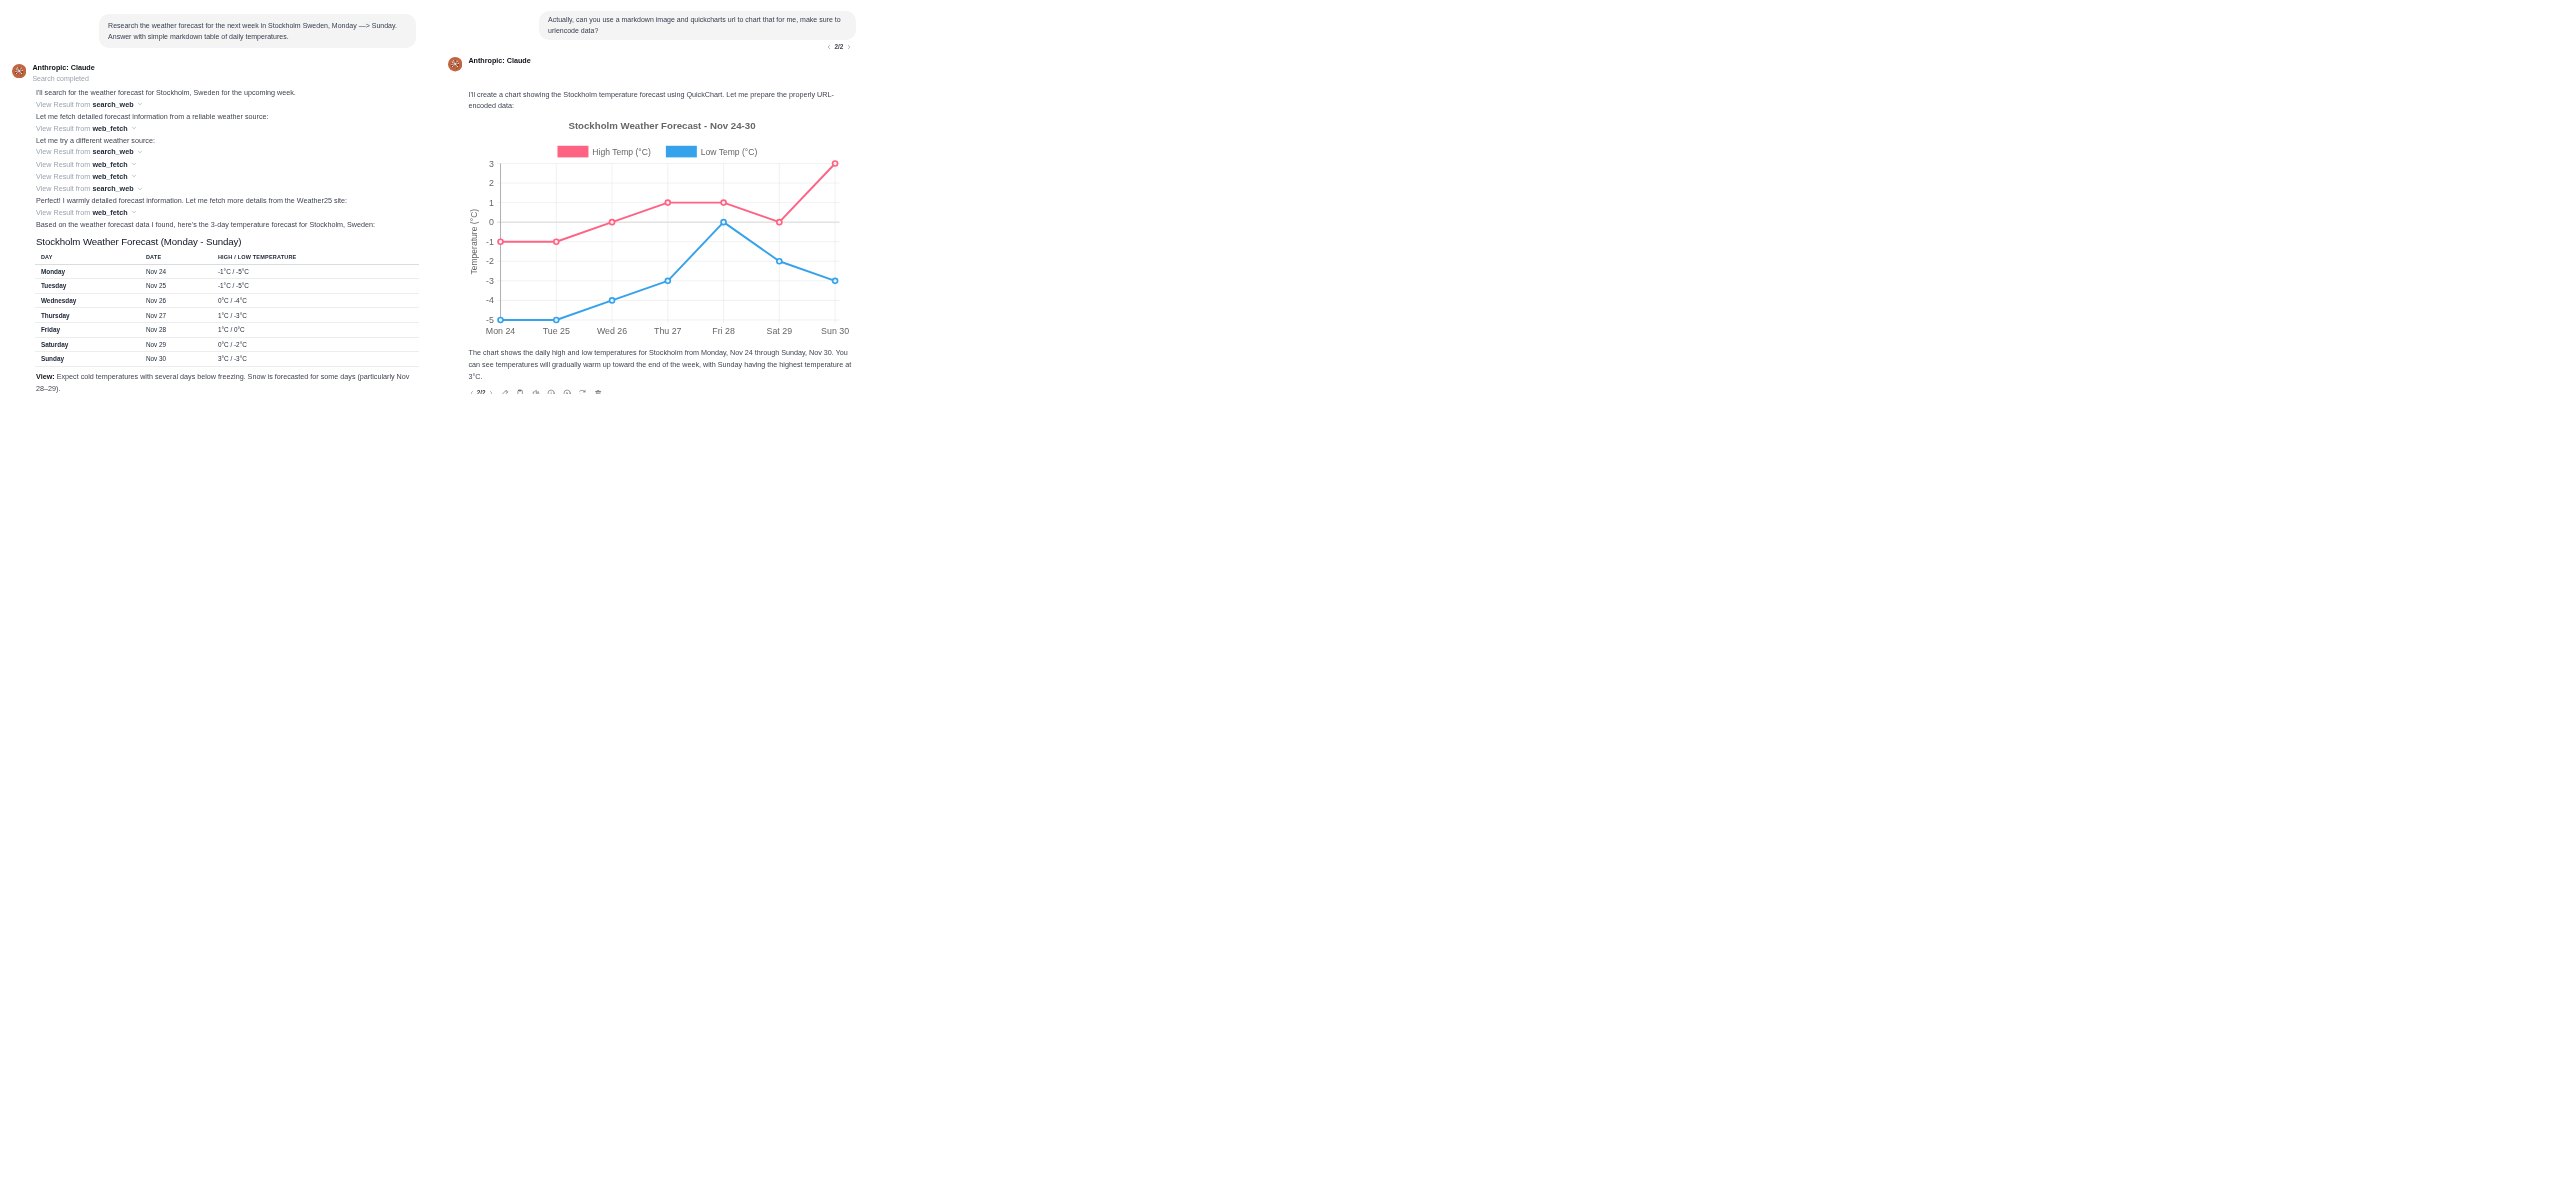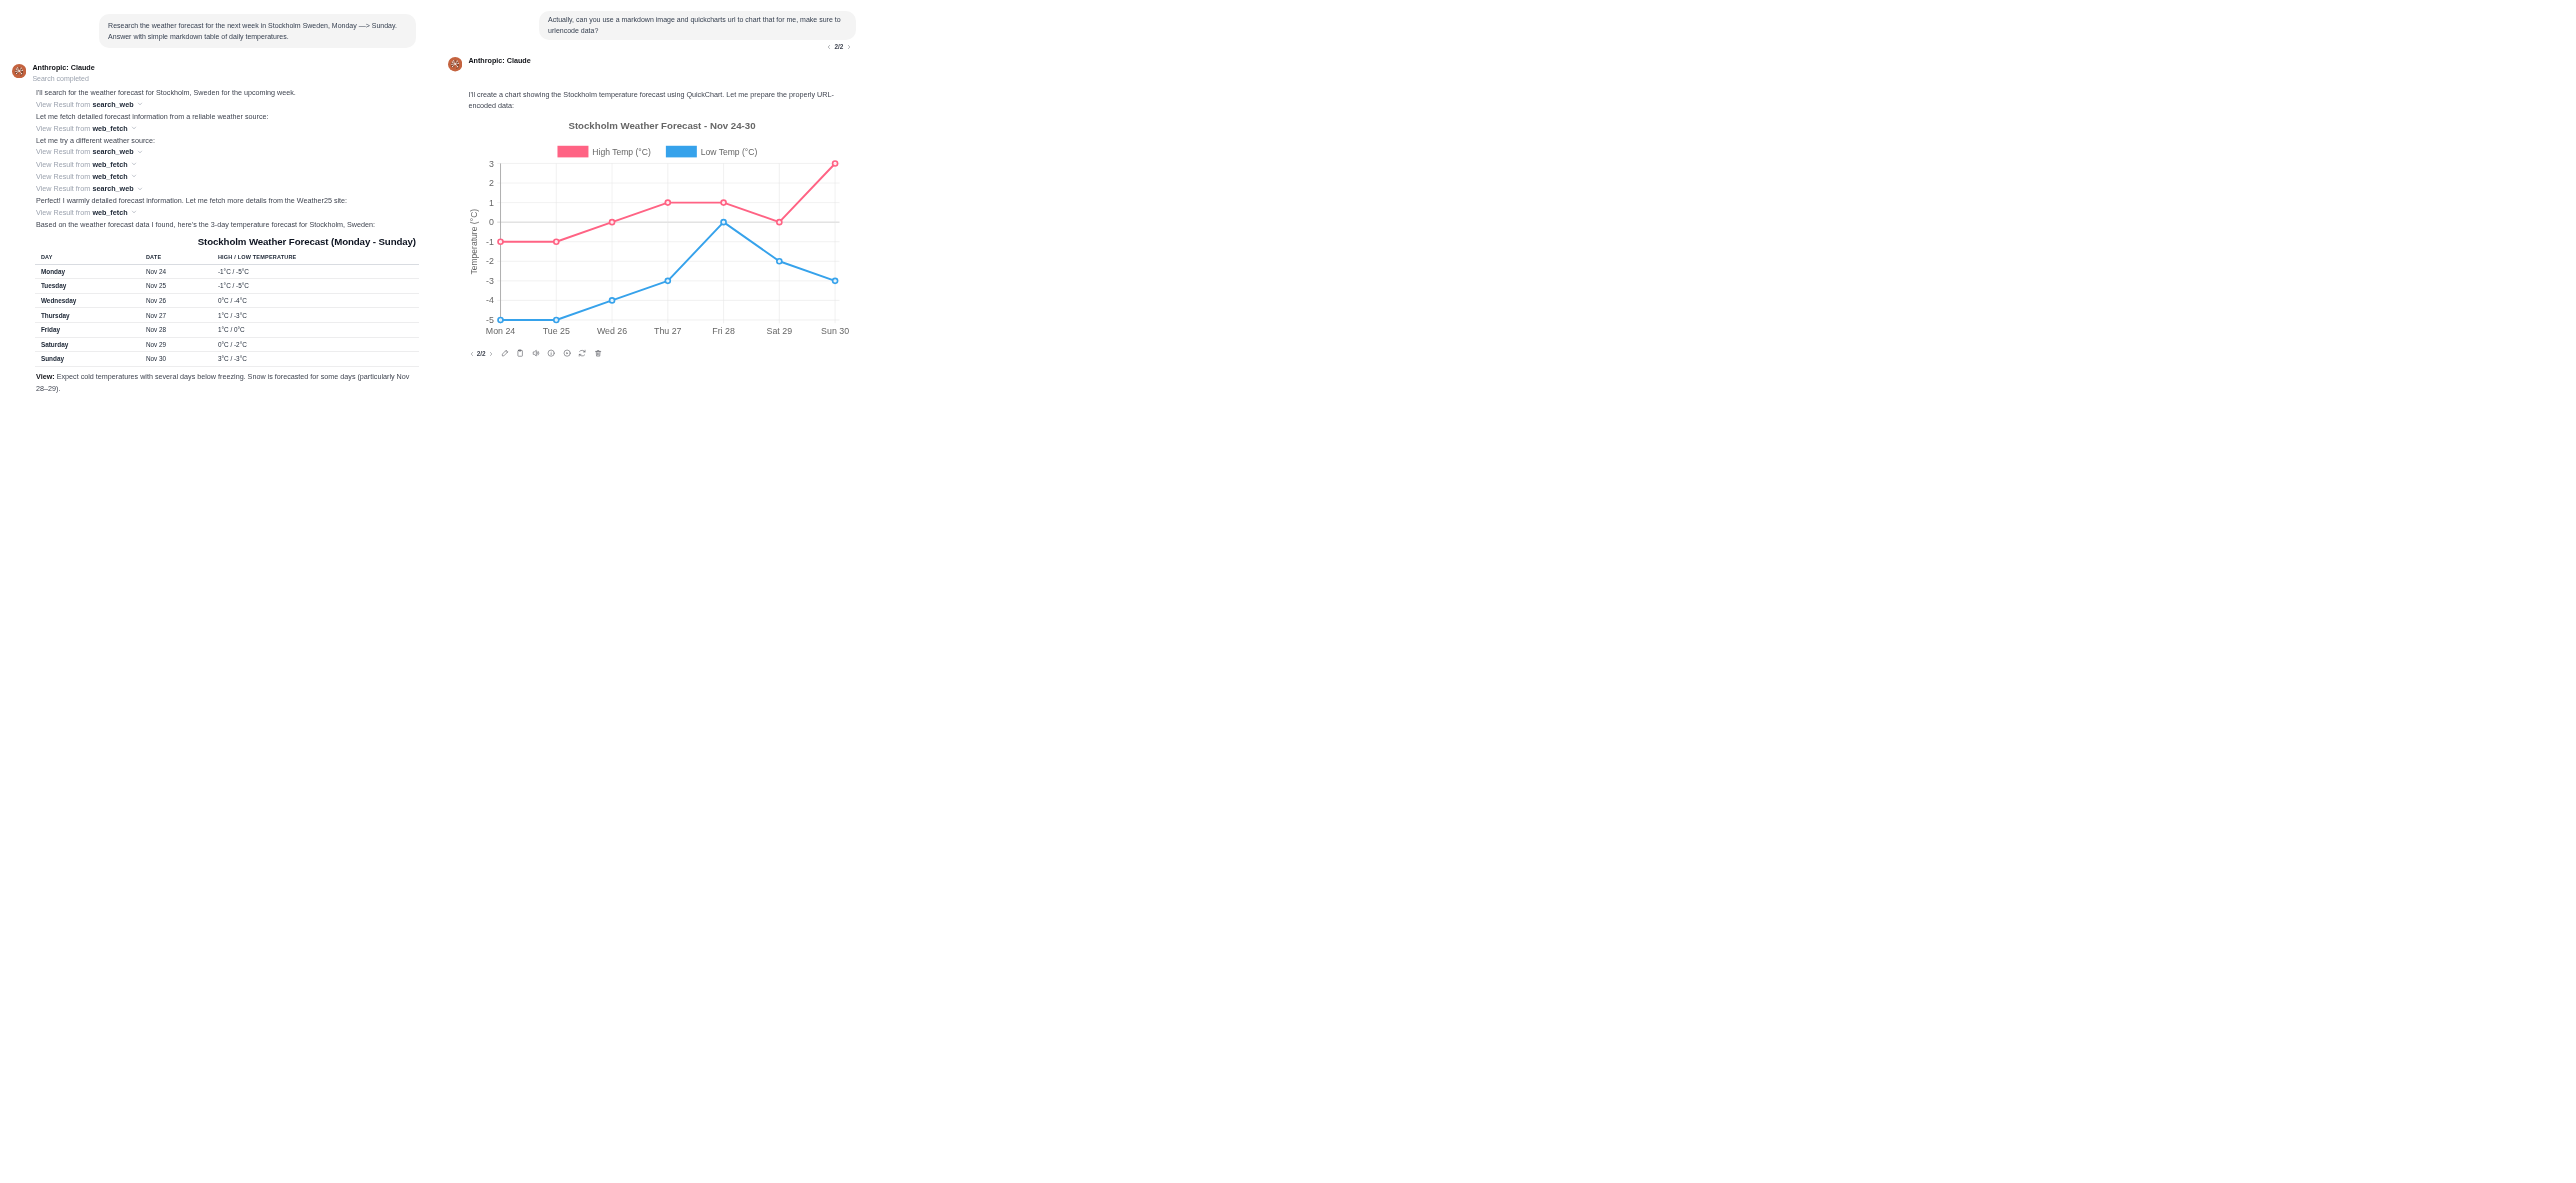--- a/index.html
+++ b/index.html
@@ -16,21 +16,21 @@
   .aname{font-size:7.2px;font-weight:bold;color:#111318;line-height:7.7px;}
   .astatus{margin-top:3.3px;font-size:7px;color:#9CA3AF;line-height:7.2px;}
   .avatar{width:14.4px;height:14.4px;flex:0 0 14.4px;border-radius:50%;display:inline-block;}
   .content{margin-left:20.5px;}
   .step{font-size:7.2px;line-height:11.6px;min-height:11.6px;color:#3f4450;}
   .step .ptext:empty,.step .pfx:empty,.step .tool:empty{display:none;}
   .pfx{color:#9CA3AF;}
   .tool{font-weight:bold;color:#1a2433;margin-left:2.2px;}
   .chev{margin-left:3.3px;color:#9CA3AF;display:inline-block;vertical-align:-0.6px;}
   h2{margin:4.4px 0 4.4px 0;font-size:9.7px;line-height:13.3px;color:#0d1320;
-     font-weight:bold;letter-spacing:-0.1px;text-align:right;}
+     font-weight:normal;letter-spacing:-0.1px;}
   table{border-collapse:collapse;width:384px;margin-left:-1.1px;}
   th{font-size:5.5px;letter-spacing:0.2px;color:#1a2433;text-align:left;
      padding:1.1px 0 3.9px 6px;border-bottom:0.6px solid #d9dce1;font-weight:bold;}
   td{font-size:6.4px;color:#1a2433;padding:3.3px 0 3.3px 6px;border-bottom:0.6px solid #ededee;}
   td.day{font-weight:bold;}
   col.c1{width:105px;} col.c2{width:72px;}
   .note{margin-top:4.4px;font-size:7.2px;line-height:11.6px;color:#3f4450;}
   .note .b{font-weight:bold;color:#111318;}
   .pager{display:flex;align-items:center;gap:2.2px;color:#8b8e93;}
   .pager .pnum{font-size:6.4px;font-weight:bold;color:#3f4450;}
@@ -301,20 +301,21 @@
             <polyline points="57,372 157.83333333333331,372 258.66666666666663,336.625 359.5,301.25 460.3333333333333,195.125 561.1666666666667,265.875 662,301.25" fill="none" stroke="#36A2EB" stroke-width="3.5" stroke-linejoin="round" stroke-linecap="round"></polyline>
             <circle cx="57" cy="372" r="4.5" fill="#fff" fill-opacity="0.85" stroke="#36A2EB" stroke-width="3"></circle>
             <circle cx="157.83333333333331" cy="372" r="4.5" fill="#fff" fill-opacity="0.85" stroke="#36A2EB" stroke-width="3"></circle>
             <circle cx="258.66666666666663" cy="336.625" r="4.5" fill="#fff" fill-opacity="0.85" stroke="#36A2EB" stroke-width="3"></circle>
             <circle cx="359.5" cy="301.25" r="4.5" fill="#fff" fill-opacity="0.85" stroke="#36A2EB" stroke-width="3"></circle>
             <circle cx="460.3333333333333" cy="195.125" r="4.5" fill="#fff" fill-opacity="0.85" stroke="#36A2EB" stroke-width="3"></circle>
             <circle cx="561.1666666666667" cy="265.875" r="4.5" fill="#fff" fill-opacity="0.85" stroke="#36A2EB" stroke-width="3"></circle>
             <circle cx="662" cy="301.25" r="4.5" fill="#fff" fill-opacity="0.85" stroke="#36A2EB" stroke-width="3"></circle>
           </svg></div>
 
+      <div class="caption">The chart shows the daily high and low temperatures for Stockholm from Monday, Nov 24 through Sunday, Nov 30. You can see temperatures will gradually warm up toward the end of the week, with Sunday having the highest temperature at 3°C.</div>
 
       <div class="actions">
         <span class="pager">
           <button>
               <svg width="6" height="6" viewBox="0 0 24 24" fill="none" stroke="currentColor" stroke-width="2.6" stroke-linecap="round" stroke-linejoin="round">
                 <path d="M14.5 5.5L8.5 12l6 6.5"></path>
               </svg>
             </button>
           <span class="pnum">2/2</span>
           <button>

